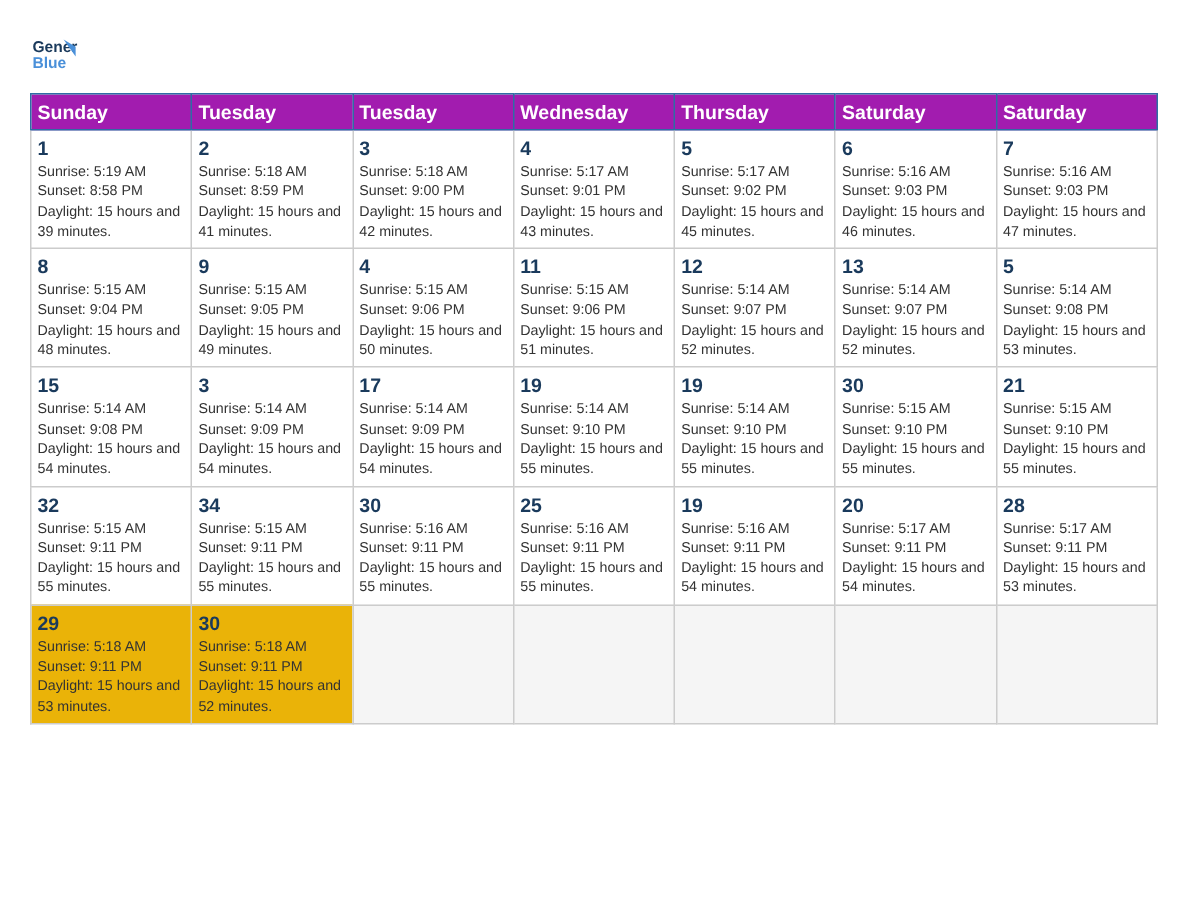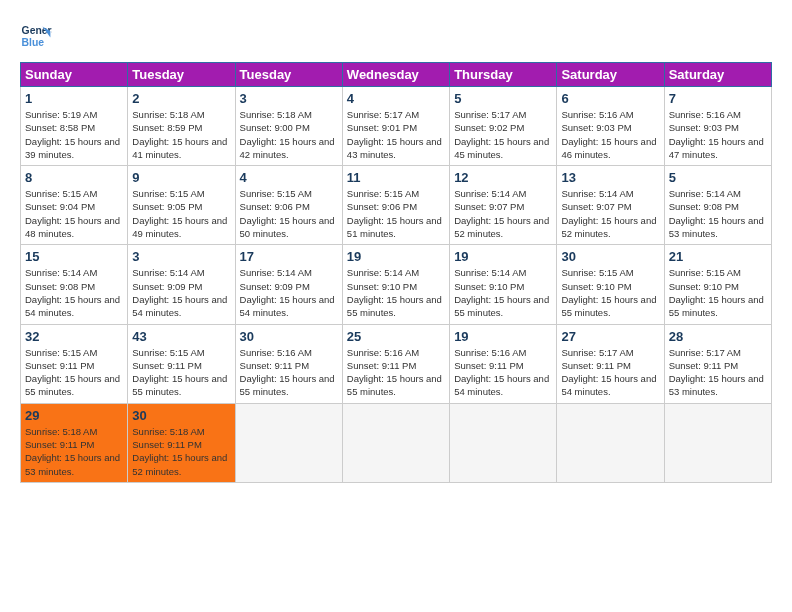--- a/index.html
+++ b/index.html
@@ -53,21 +53,21 @@
     }
     tbody tr td {
       vertical-align: top;
       border: 1px solid #ccc;
       padding: 4px;
       width: calc(100% / 7);
       min-height: 80px;
       background: #fff;
     }
     tbody tr:last-child td {
-      background: #f97316;
+      background: #eab308;
     }
     .day-number {
       font-size: 13px;
       font-weight: bold;
       color: #1a3a5c;
       display: block;
       margin-bottom: 2px;
     }
     .day-info {
       font-size: 9.5px;
@@ -197,37 +197,37 @@
           <span class="day-number">21</span>
           <div class="day-info">Sunrise: 5:15 AM<br>Sunset: 9:10 PM<br>Daylight: 15 hours and 55 minutes.</div>
         </td>
       </tr>
       <tr>
         <td>
           <span class="day-number">32</span>
           <div class="day-info">Sunrise: 5:15 AM<br>Sunset: 9:11 PM<br>Daylight: 15 hours and 55 minutes.</div>
         </td>
         <td>
-          <span class="day-number">43</span>
+          <span class="day-number">34</span>
           <div class="day-info">Sunrise: 5:15 AM<br>Sunset: 9:11 PM<br>Daylight: 15 hours and 55 minutes.</div>
         </td>
         <td>
           <span class="day-number">30</span>
           <div class="day-info">Sunrise: 5:16 AM<br>Sunset: 9:11 PM<br>Daylight: 15 hours and 55 minutes.</div>
         </td>
         <td>
           <span class="day-number">25</span>
           <div class="day-info">Sunrise: 5:16 AM<br>Sunset: 9:11 PM<br>Daylight: 15 hours and 55 minutes.</div>
         </td>
         <td>
           <span class="day-number">19</span>
           <div class="day-info">Sunrise: 5:16 AM<br>Sunset: 9:11 PM<br>Daylight: 15 hours and 54 minutes.</div>
         </td>
         <td>
-          <span class="day-number">27</span>
+          <span class="day-number">20</span>
           <div class="day-info">Sunrise: 5:17 AM<br>Sunset: 9:11 PM<br>Daylight: 15 hours and 54 minutes.</div>
         </td>
         <td>
           <span class="day-number">28</span>
           <div class="day-info">Sunrise: 5:17 AM<br>Sunset: 9:11 PM<br>Daylight: 15 hours and 53 minutes.</div>
         </td>
       </tr>
       <tr>
         <td>
           <span class="day-number">29</span>

